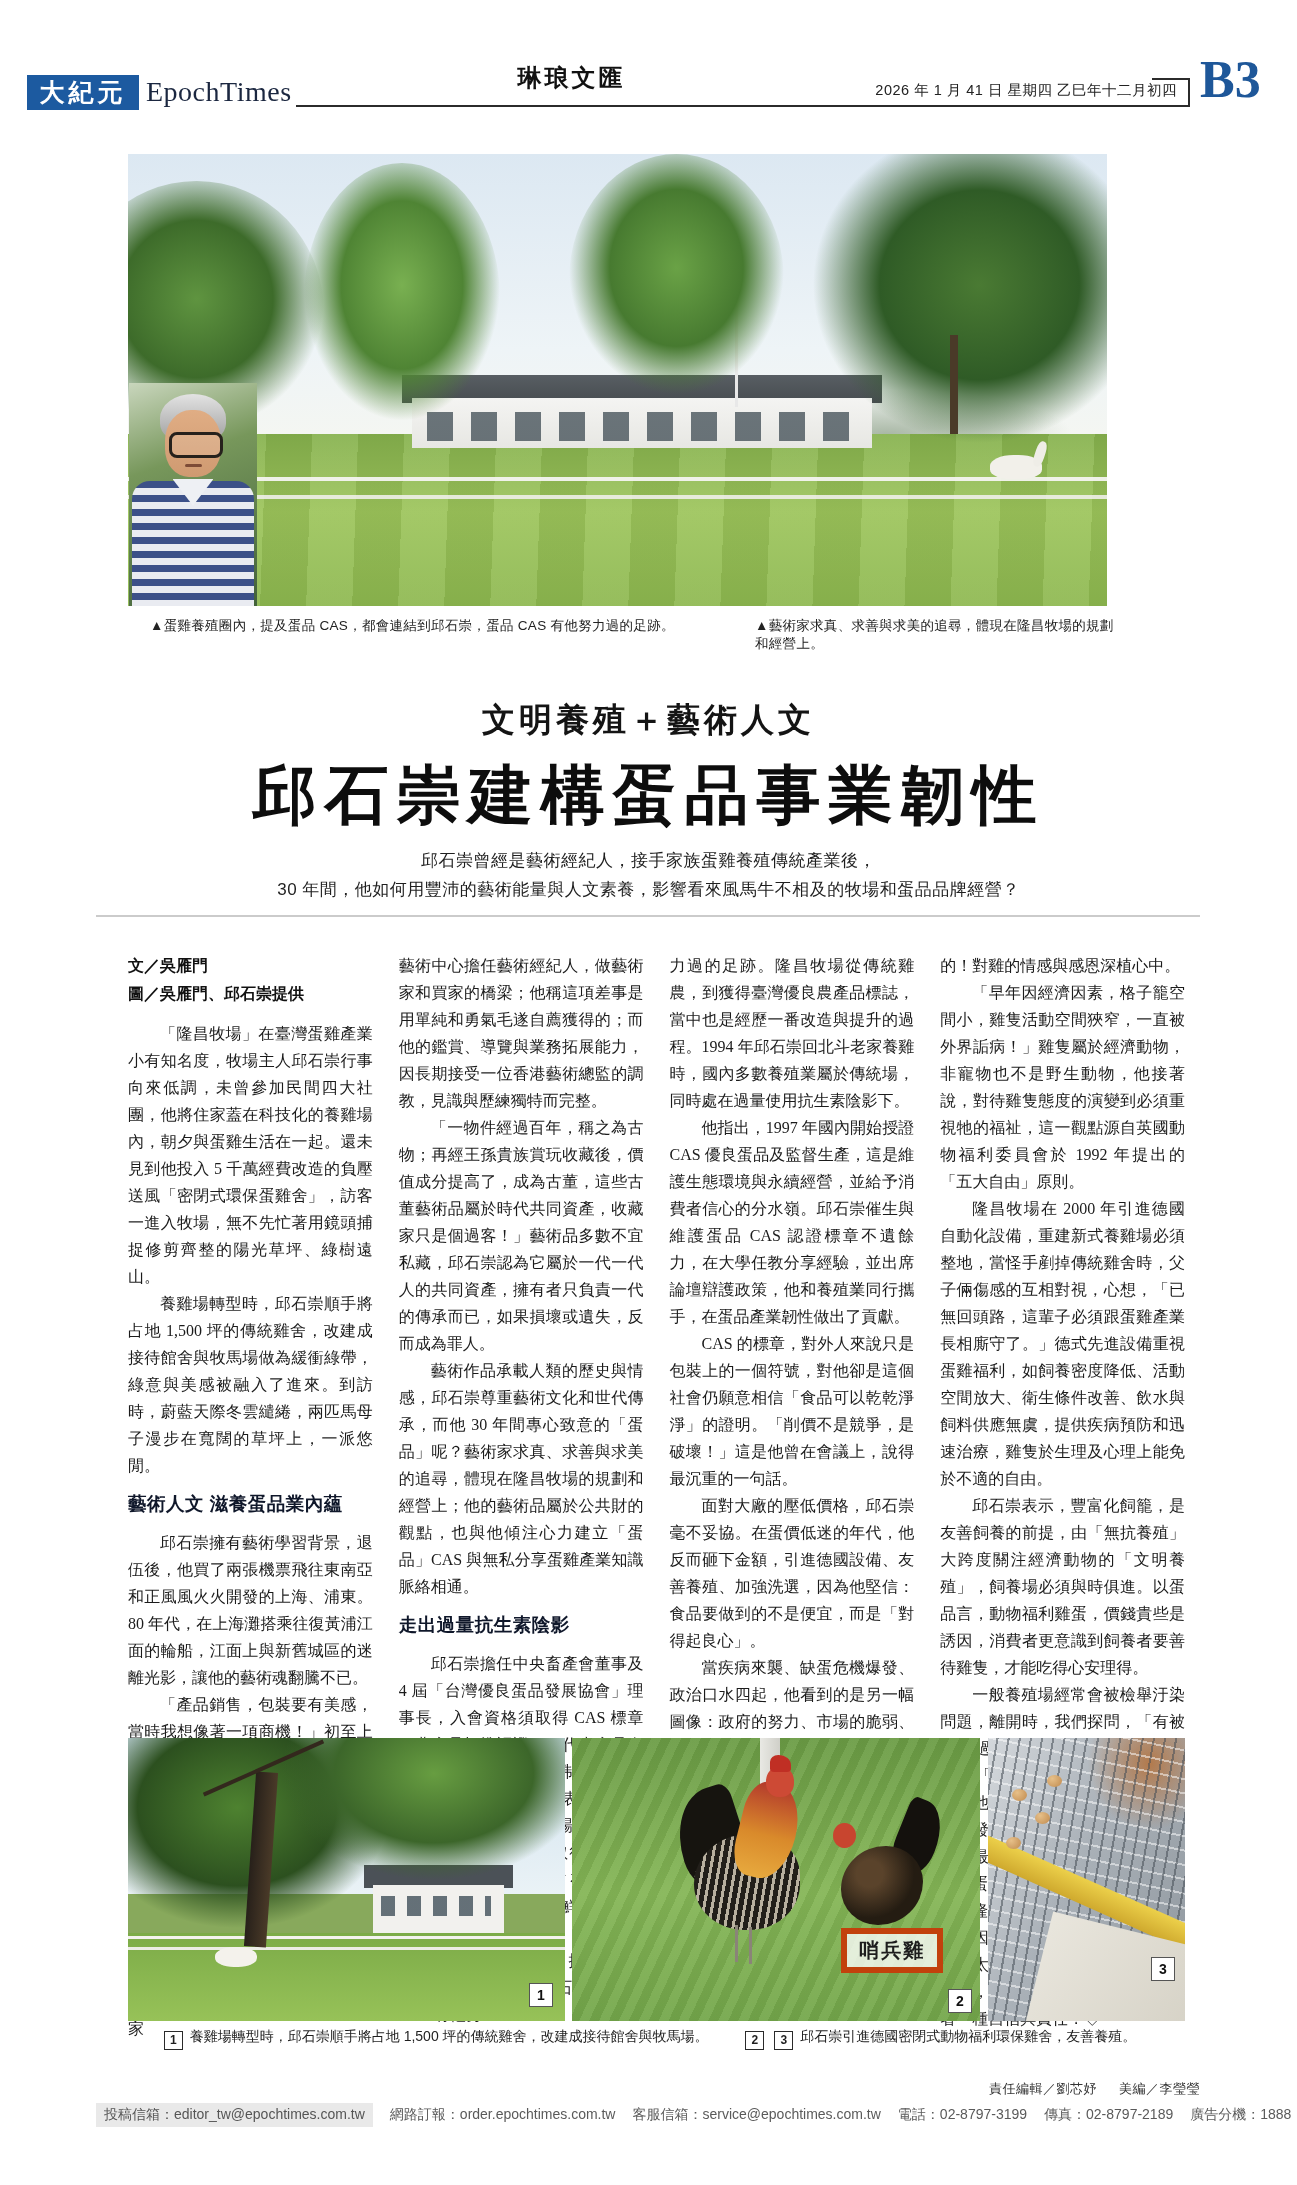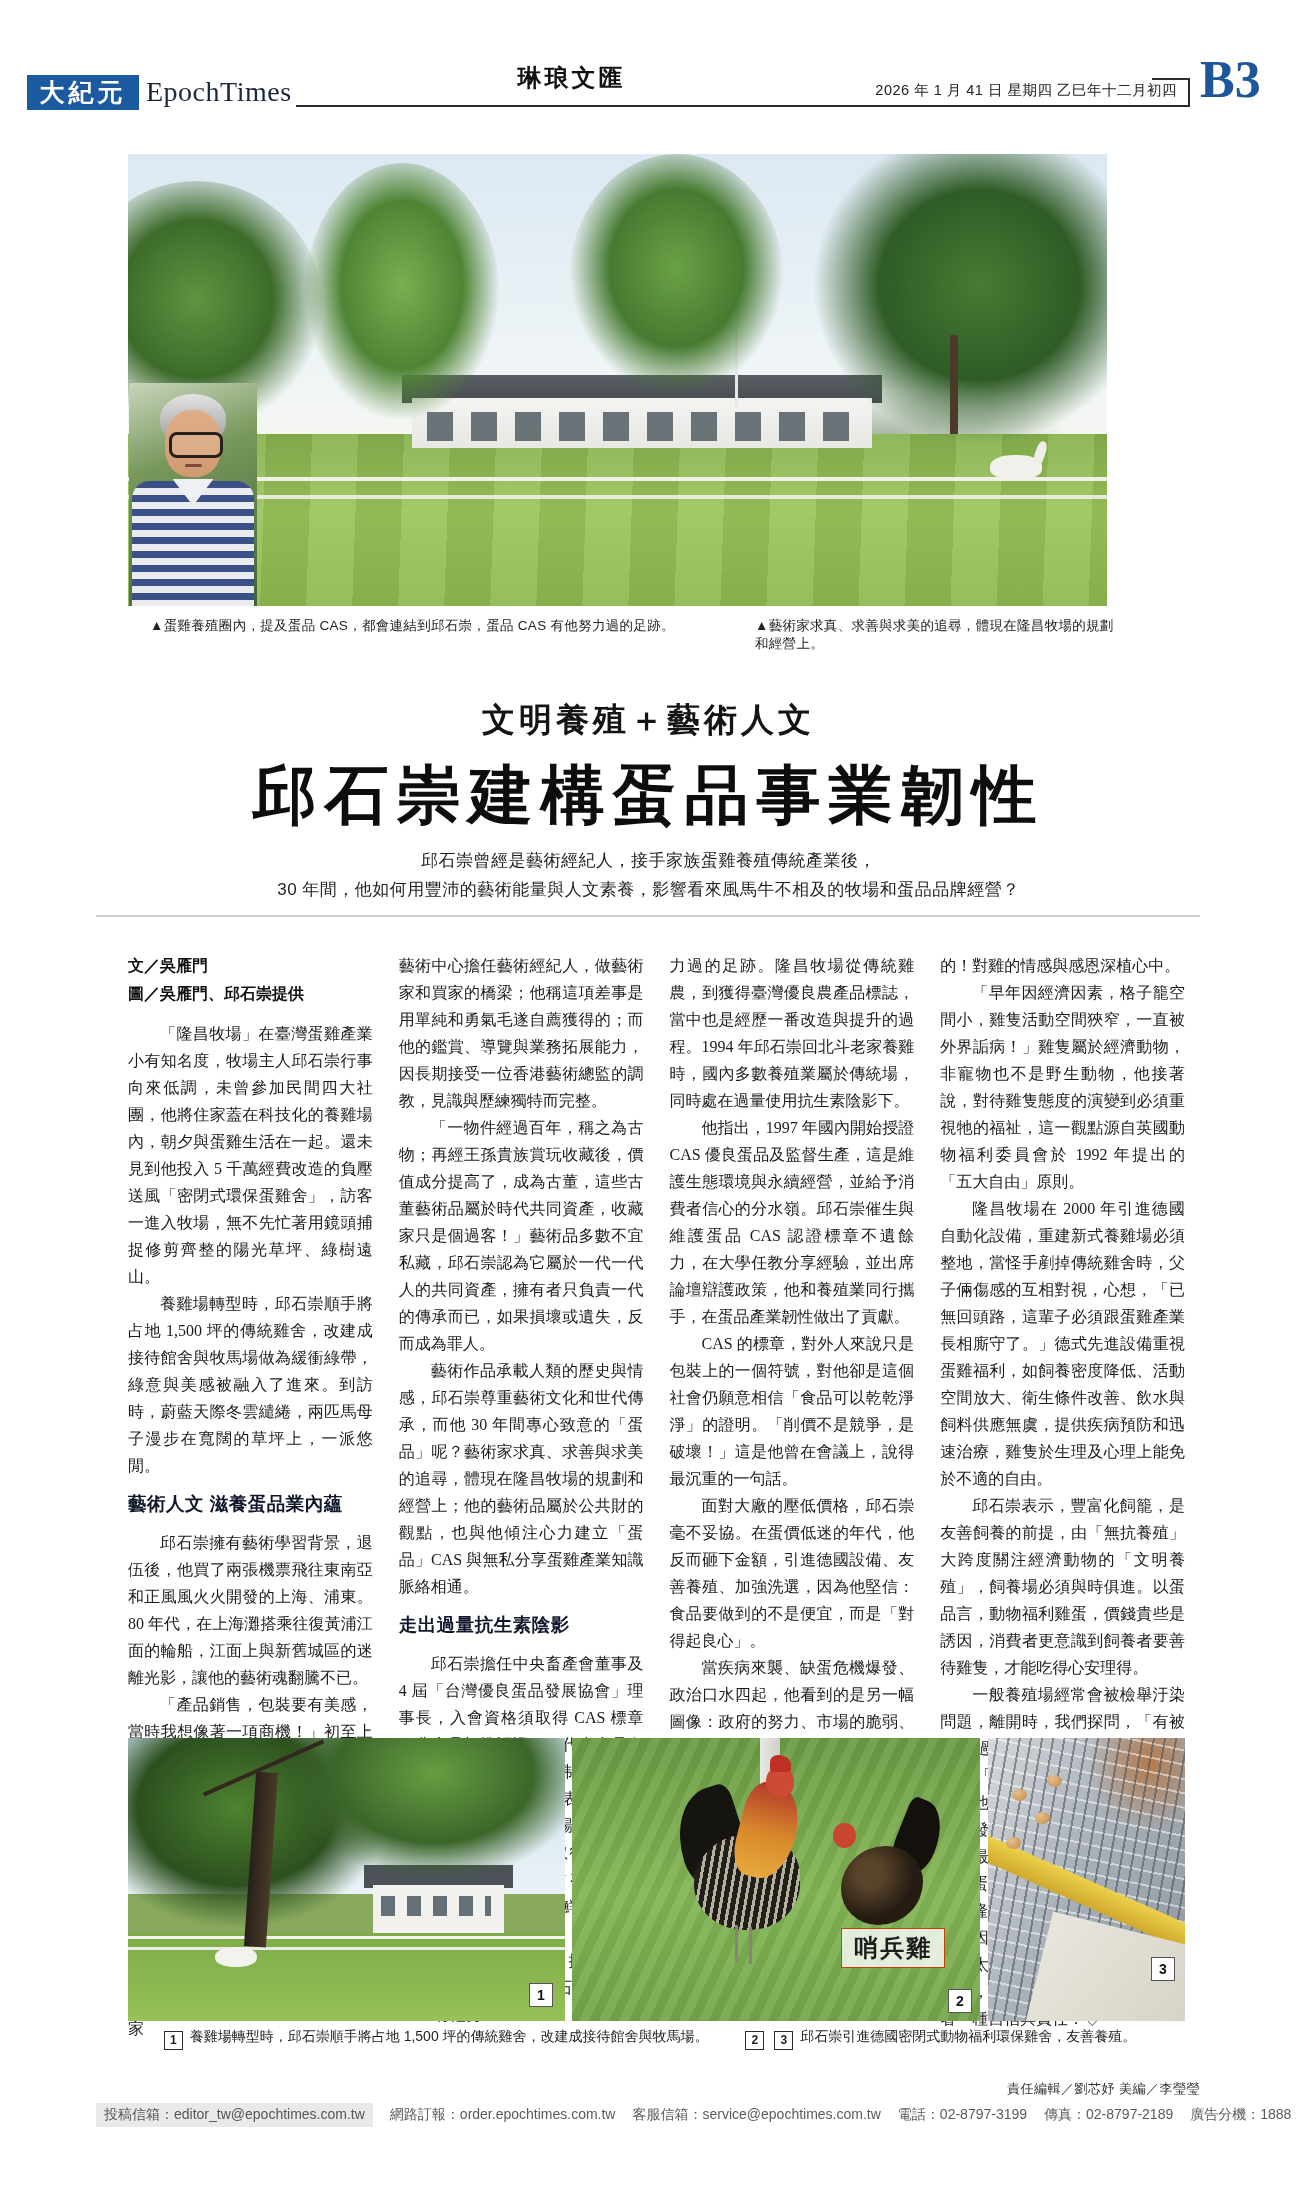--- a/index.html
+++ b/index.html
@@ -113,22 +113,22 @@
       background:repeating-linear-gradient(100deg,#221f1a 0 5px,#b8b09f 5px 8px);}
   .bp2 .r1-hackle{left:41%;top:16%;width:14%;height:34%;background:linear-gradient(180deg,#b3392c 0%,#d98a2b 55%,#e7a93e 100%);
       border-radius:40% 60% 60% 40%;transform:rotate(14deg);}
   .bp2 .r1-head{left:47.5%;top:10%;width:7%;height:11%;background:#cd4a35;border-radius:50% 50% 45% 45%;}
   .bp2 .r1-comb{left:48.6%;top:6%;width:5%;height:6%;background:#c02f24;border-radius:40% 60% 20% 20%;}
   .bp2 .r1-legs{left:40%;top:66%;width:3px;height:13%;background:#8a8478;box-shadow:14px 2px 0 #8a8478;}
   .bp2 .r2-body{left:66%;top:38%;width:20%;height:28%;border-radius:55% 45% 55% 45%;
       background:radial-gradient(circle at 35% 35%,#5a432b 0 18%,#241c12 60%),#241c12;}
   .bp2 .r2-tail{left:80%;top:22%;width:10%;height:26%;background:#14110d;border-radius:20% 80% 50% 50%;transform:rotate(22deg);}
   .bp2 .r2-head{left:64%;top:30%;width:5.5%;height:9%;background:#c8452f;border-radius:50%;}
-  .bp2 .label{position:absolute;left:66%;top:67%;background:rgba(255,255,255,.78);border:1px solid #c2410c;
-      padding:3px 12px;font-size:24px;font-weight:bold;color:#1d1d1d;letter-spacing:2px;}
+  .bp2 .label{position:absolute;left:66%;top:67%;background:rgba(255,255,255,.78);border:6px solid #c2410c;
+      padding:3px 12px;font-size:20px;font-weight:bold;color:#1d1d1d;letter-spacing:2px;}
 
   .bp3 .base{left:0;top:0;width:100%;height:100%;background:linear-gradient(115deg,#d4d8dc 0%,#aab1b8 45%,#8f979e 100%);}
   .bp3 .mesh{left:-10%;top:-10%;width:130%;height:120%;
       background:repeating-linear-gradient(100deg,rgba(70,78,86,.55) 0 2px,rgba(0,0,0,0) 2px 11px),
                  repeating-linear-gradient(12deg,rgba(255,255,255,.5) 0 2px,rgba(0,0,0,0) 2px 14px);}
   .bp3 .warm{left:40%;top:0;width:60%;height:45%;background:radial-gradient(70% 70% at 70% 20%,rgba(181,113,58,.85) 0%,rgba(181,113,58,0) 75%);}
   .bp3 .rail{left:-20%;top:52%;width:150%;height:9%;background:linear-gradient(180deg,#ecd04a,#cfa92e);transform:rotate(24deg);}
   .bp3 .floor{left:25%;top:68%;width:85%;height:40%;background:linear-gradient(115deg,#e9e6dd,#d4d0c4);transform:rotate(14deg);}
   .bp3 .egg{width:15px;height:12px;border-radius:50%;background:radial-gradient(circle at 35% 30%,#e7c089,#c08a4e);}
 
@@ -137,21 +137,21 @@
            font-size:14px;font-weight:bold;color:#111;}
 
   
   .bottom-caption{position:absolute;left:0;top:2028px;width:1297px;text-align:center;
                   font-size:14px;color:#1f1f1f;}
   .cap-num{display:inline-flex;width:17px;height:17px;border:1.5px solid #2a2a2a;align-items:center;
            justify-content:center;font-size:12px;font-weight:bold;margin:0 3px;vertical-align:-3px;background:#fff;}
   .cap-gap{display:inline-block;width:26px;}
 
   .credits{position:absolute;right:97px;top:2080px;font-size:13px;color:#333;letter-spacing:.5px;}
-  .credits span{}
+  .credits span{margin-left:18px;}
 
   .footer{position:absolute;left:96px;top:2103px;width:1155px;font-size:14px;color:#5a5a5a;
           display:flex;align-items:center;gap:17px;white-space:nowrap;}
   .footer .hl{background:#e9e9e9;padding:3px 8px;color:#555;}
 </style>
 </head>
 <body>
 
 <div id="page">
 

